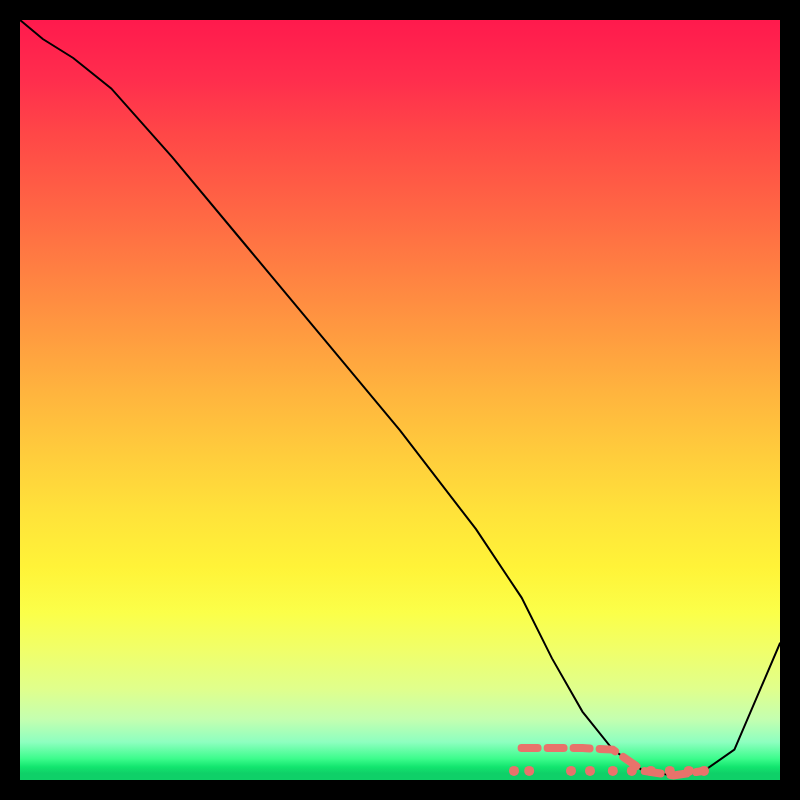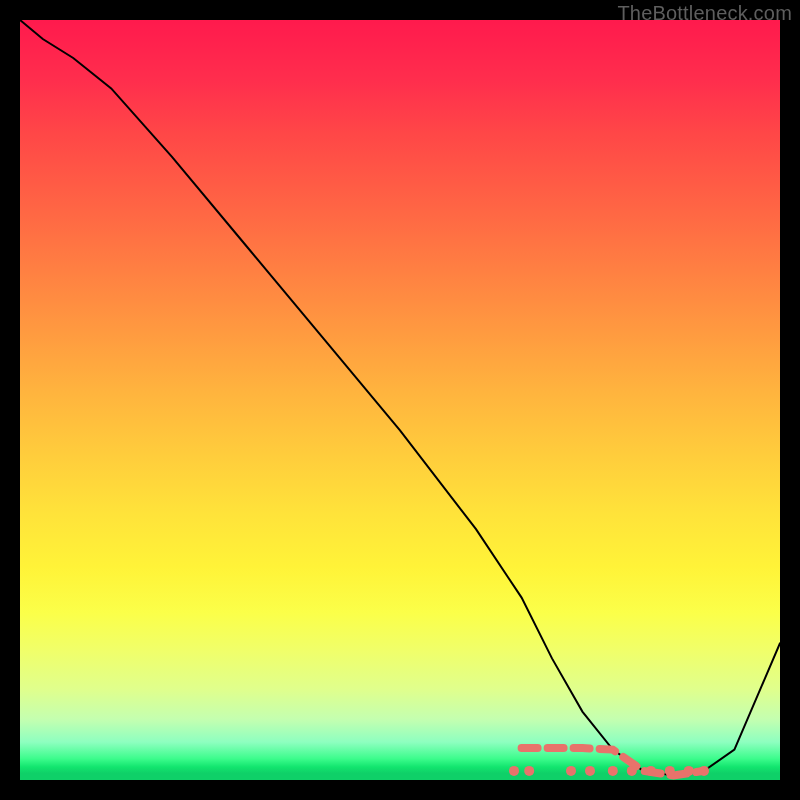--- a/index.html
+++ b/index.html
@@ -79,14 +79,13 @@
             <circle cx="592.8" cy="750.9" r="5" fill="#e8736b"></circle>
             <circle cx="611.8" cy="750.9" r="5" fill="#e8736b"></circle>
             <circle cx="630.8" cy="750.9" r="5" fill="#e8736b"></circle>
             <circle cx="649.8" cy="750.9" r="5" fill="#e8736b"></circle>
             <circle cx="668.8" cy="750.9" r="5" fill="#e8736b"></circle>
             <circle cx="684.0" cy="750.9" r="5" fill="#e8736b"></circle>
           </g>
       </g>
     </svg>
   </div>
-  <div class="watermark">TheBottleneck.com</div>
 </div>
 
 </body></html>

